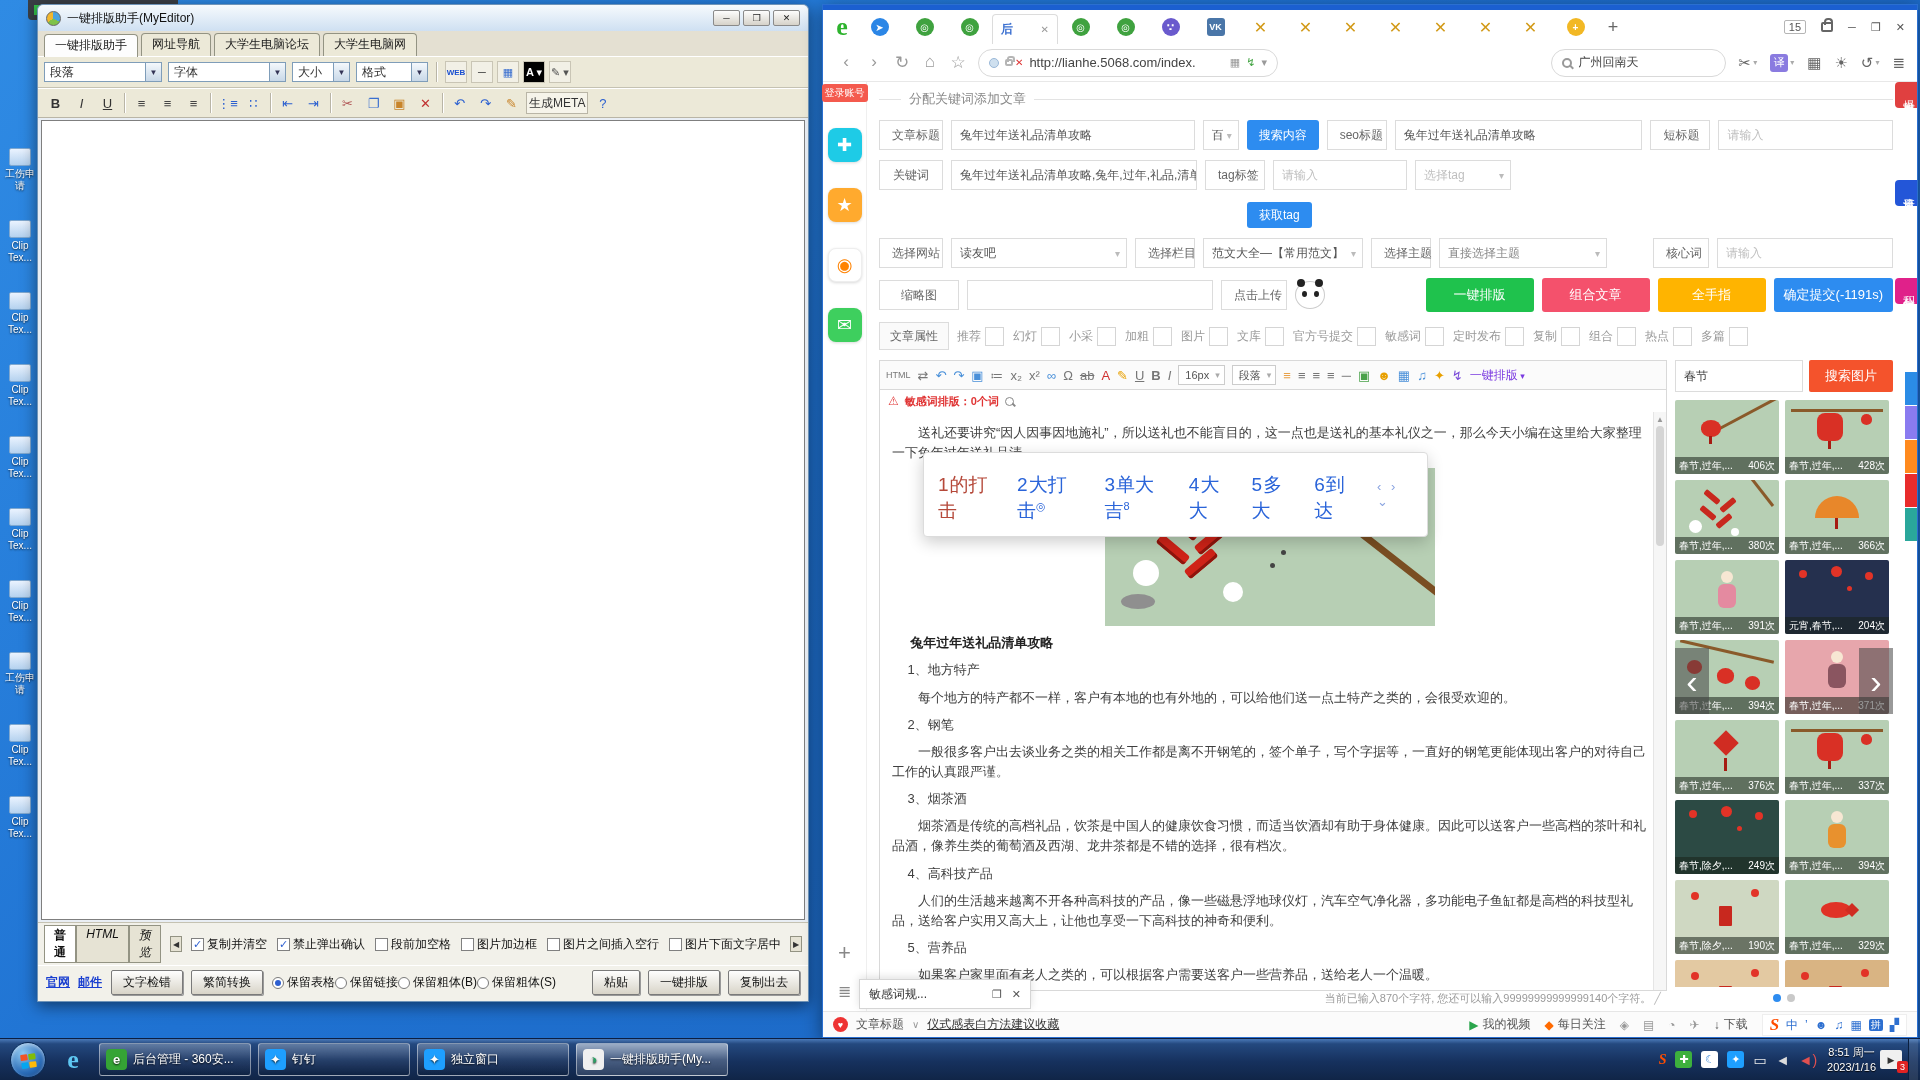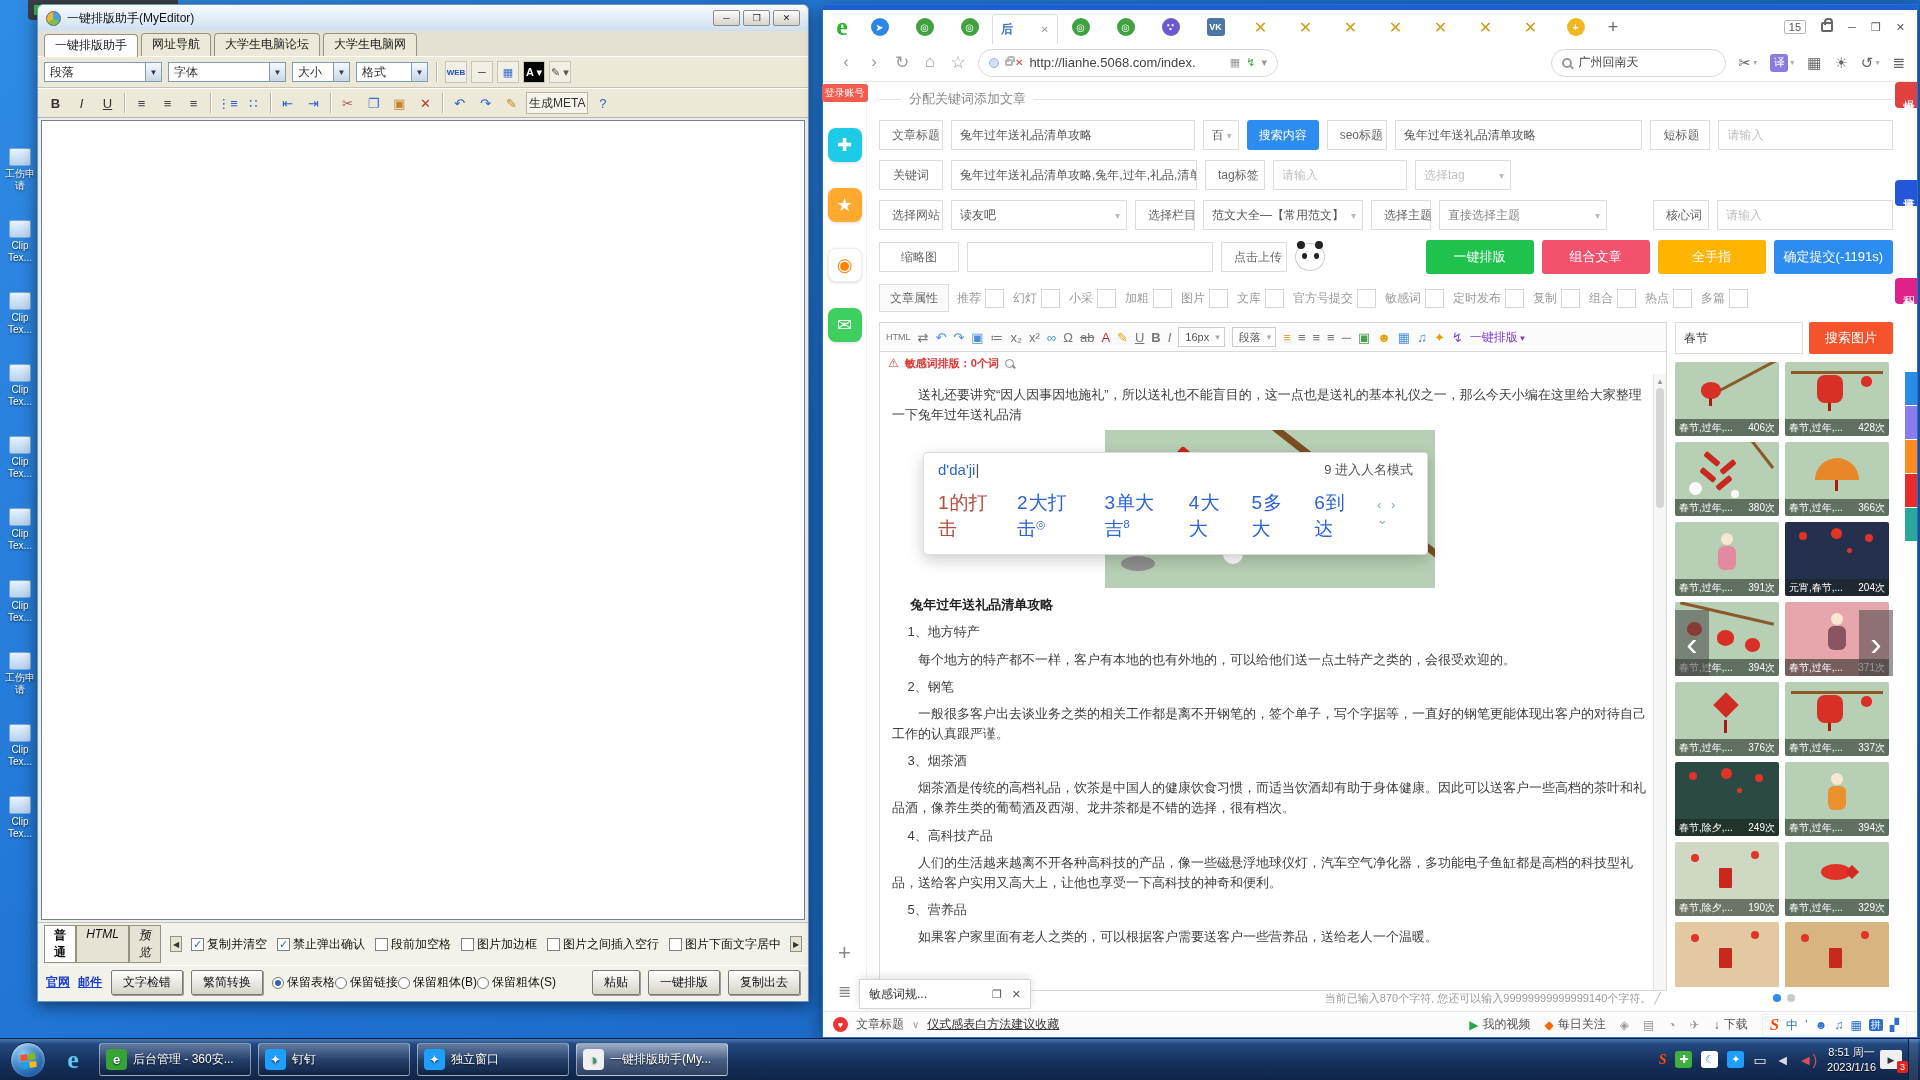--- a/index.html
+++ b/index.html
@@ -654,20 +654,23 @@
         <div class="frow">
           <span class="flab" style="width:64px">关键词</span>
           <span class="finp" style="width:246px">兔年过年送礼品清单攻略,兔年,过年,礼品,清单,攻略</span>
           <span class="flab" style="width:60px">tag标签</span>
           <span class="finp ph" style="width:134px">请输入</span>
           <span class="fsel" style="width:96px;color:#bfbfbf">
               <i>选择tag</i>
             </span>
         </div>
 
+        <div class="gettag-row">
+          <span class="fbtn blue">获取tag</span>
+        </div>
 
         <div class="frow">
           <span class="flab" style="width:64px">选择网站</span>
           <span class="fsel" style="width:176px">
               <i>读友吧</i>
             </span>
           <span class="flab" style="width:60px">选择栏目</span>
           <span class="fsel" style="width:160px">
               <i>范文大全—【常用范文】</i>
             </span>
@@ -984,24 +987,20 @@
         </span>
       <span id="edge-strip">
           <div class="eseg" style="background: rgb(43, 140, 230);"></div>
           <div class="eseg" style="background: rgb(138, 123, 240);"></div>
           <div class="eseg" style="background: rgb(255, 138, 30);"></div>
           <div class="eseg" style="background: rgb(232, 44, 44);"></div>
           <div class="eseg" style="background: rgb(42, 167, 155);"></div>
         </span>
 
       <div id="ime">
-        <div class="imetop">
-          <span class="pin">d'da'ji</span>
-          <span class="mode">9 进入人名模式</span>
-        </div>
         <div id="ime-cands">
             <span class="cand first"><span class="cn">1</span><span>的打击</span></span>
             <span class="cand"><span class="cn">2</span><span>大打击</span><sup>◎</sup></span>
             <span class="cand"><span class="cn">3</span><span>单大吉</span><sup>8</sup></span>
             <span class="cand"><span class="cn">4</span><span>大大</span></span>
             <span class="cand"><span class="cn">5</span><span>多大</span></span>
             <span class="cand"><span class="cn">6</span><span>到达</span></span>
             <span class="pager"></span>
           </div>
       </div>

